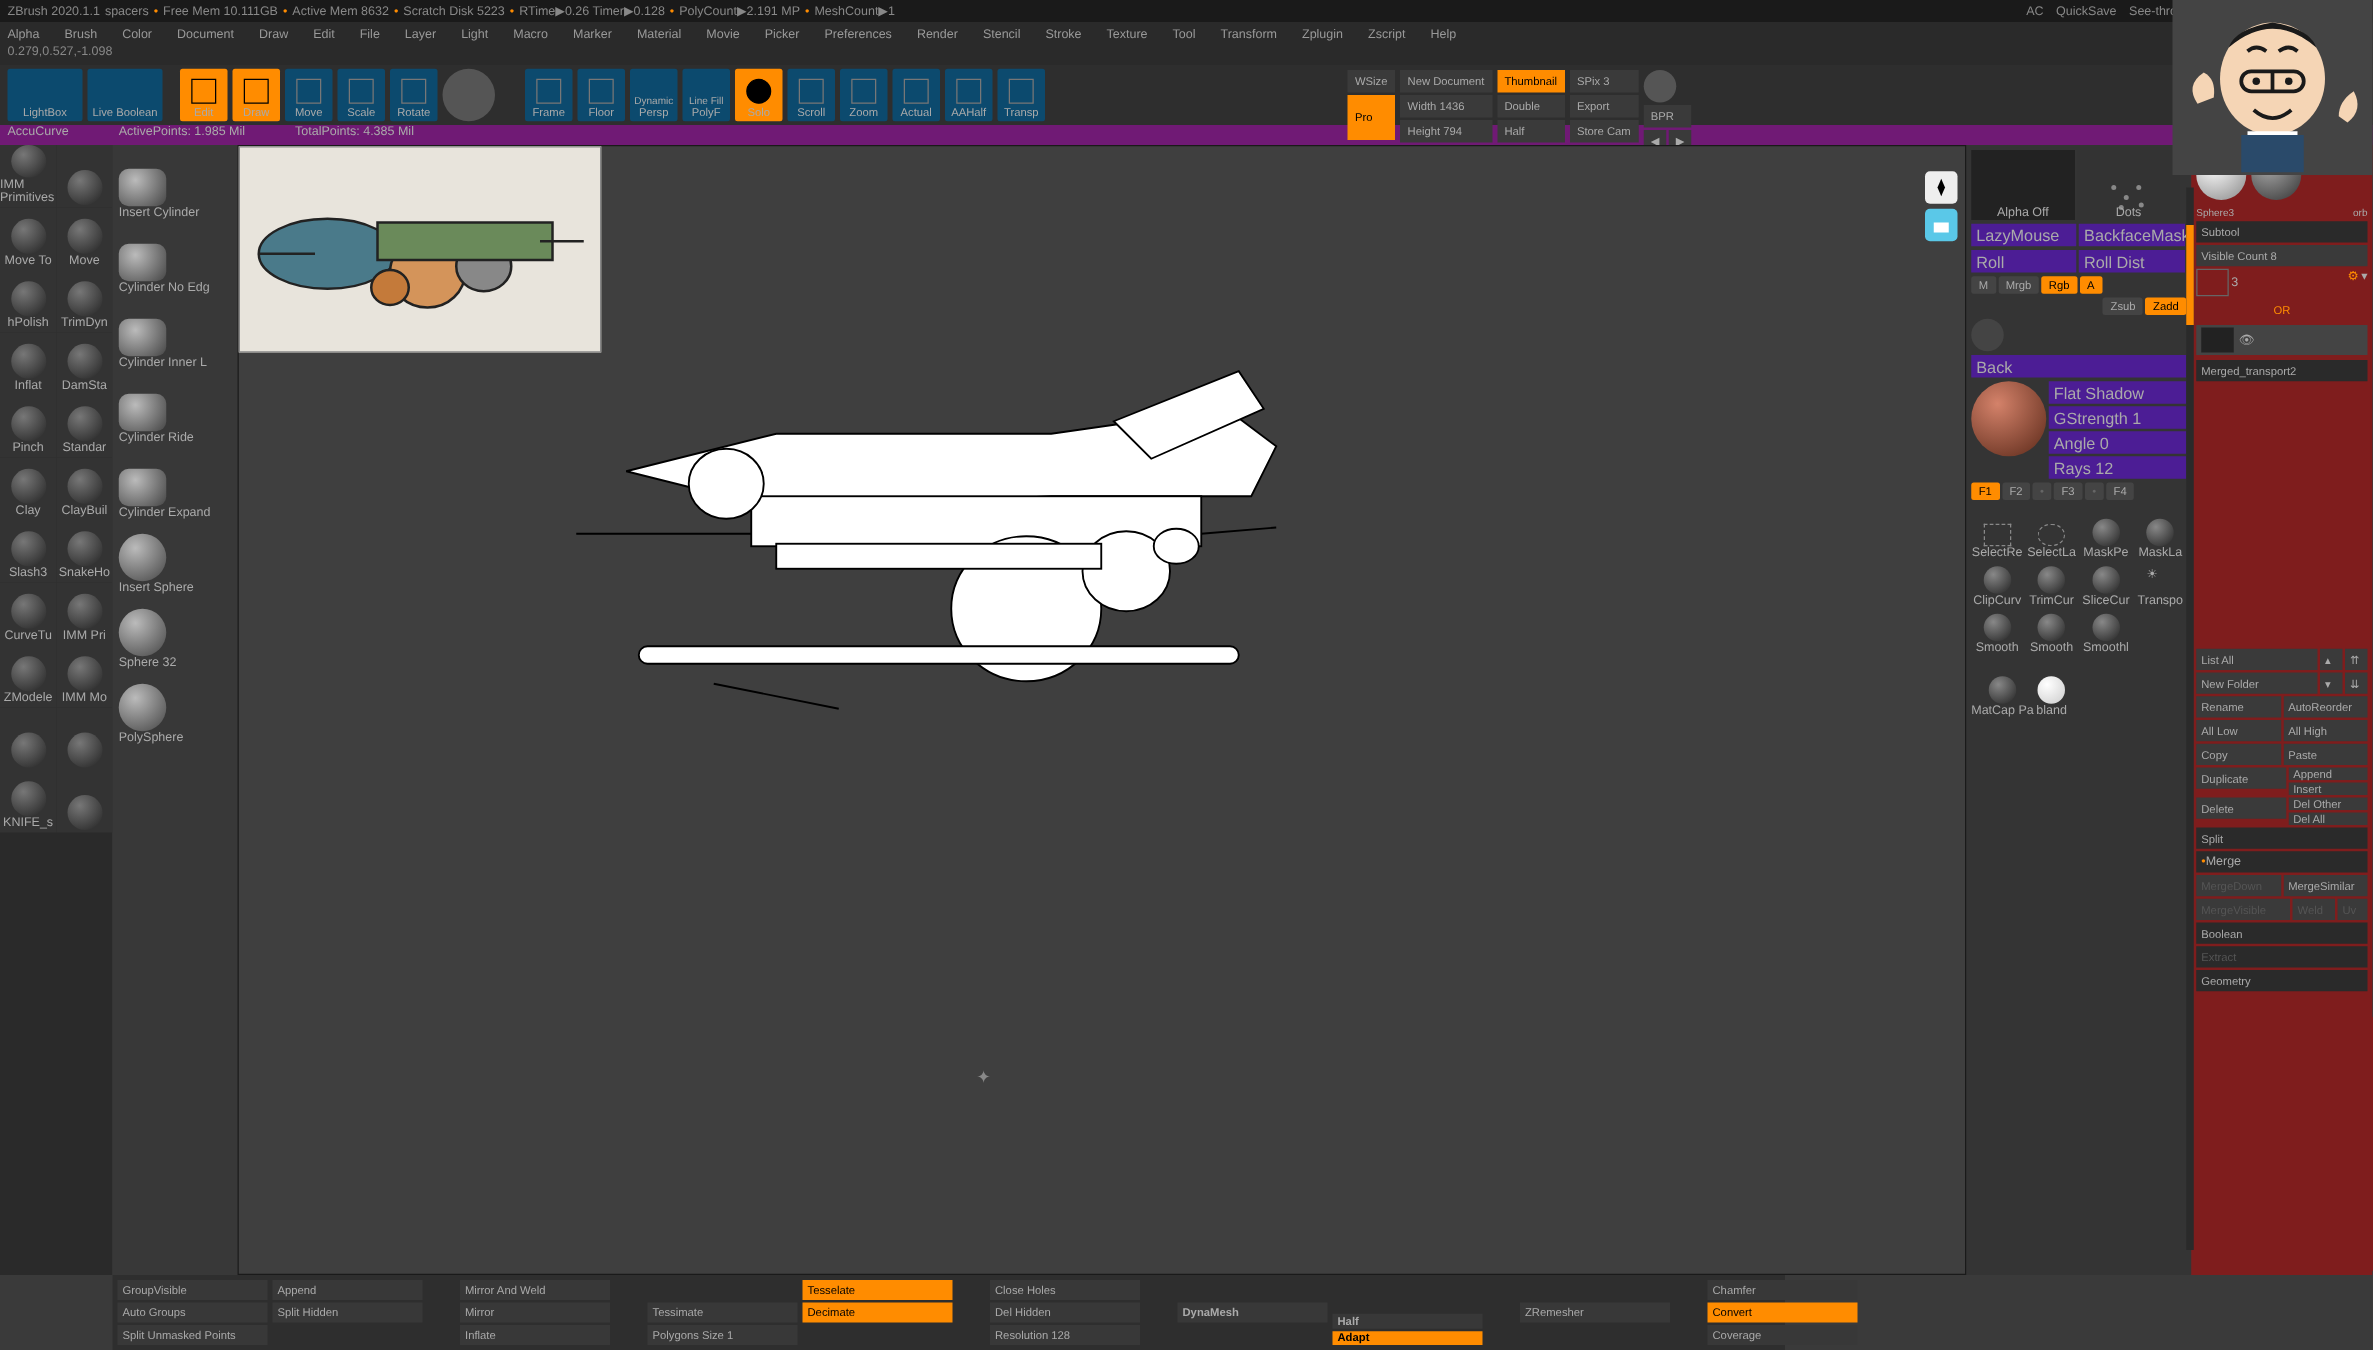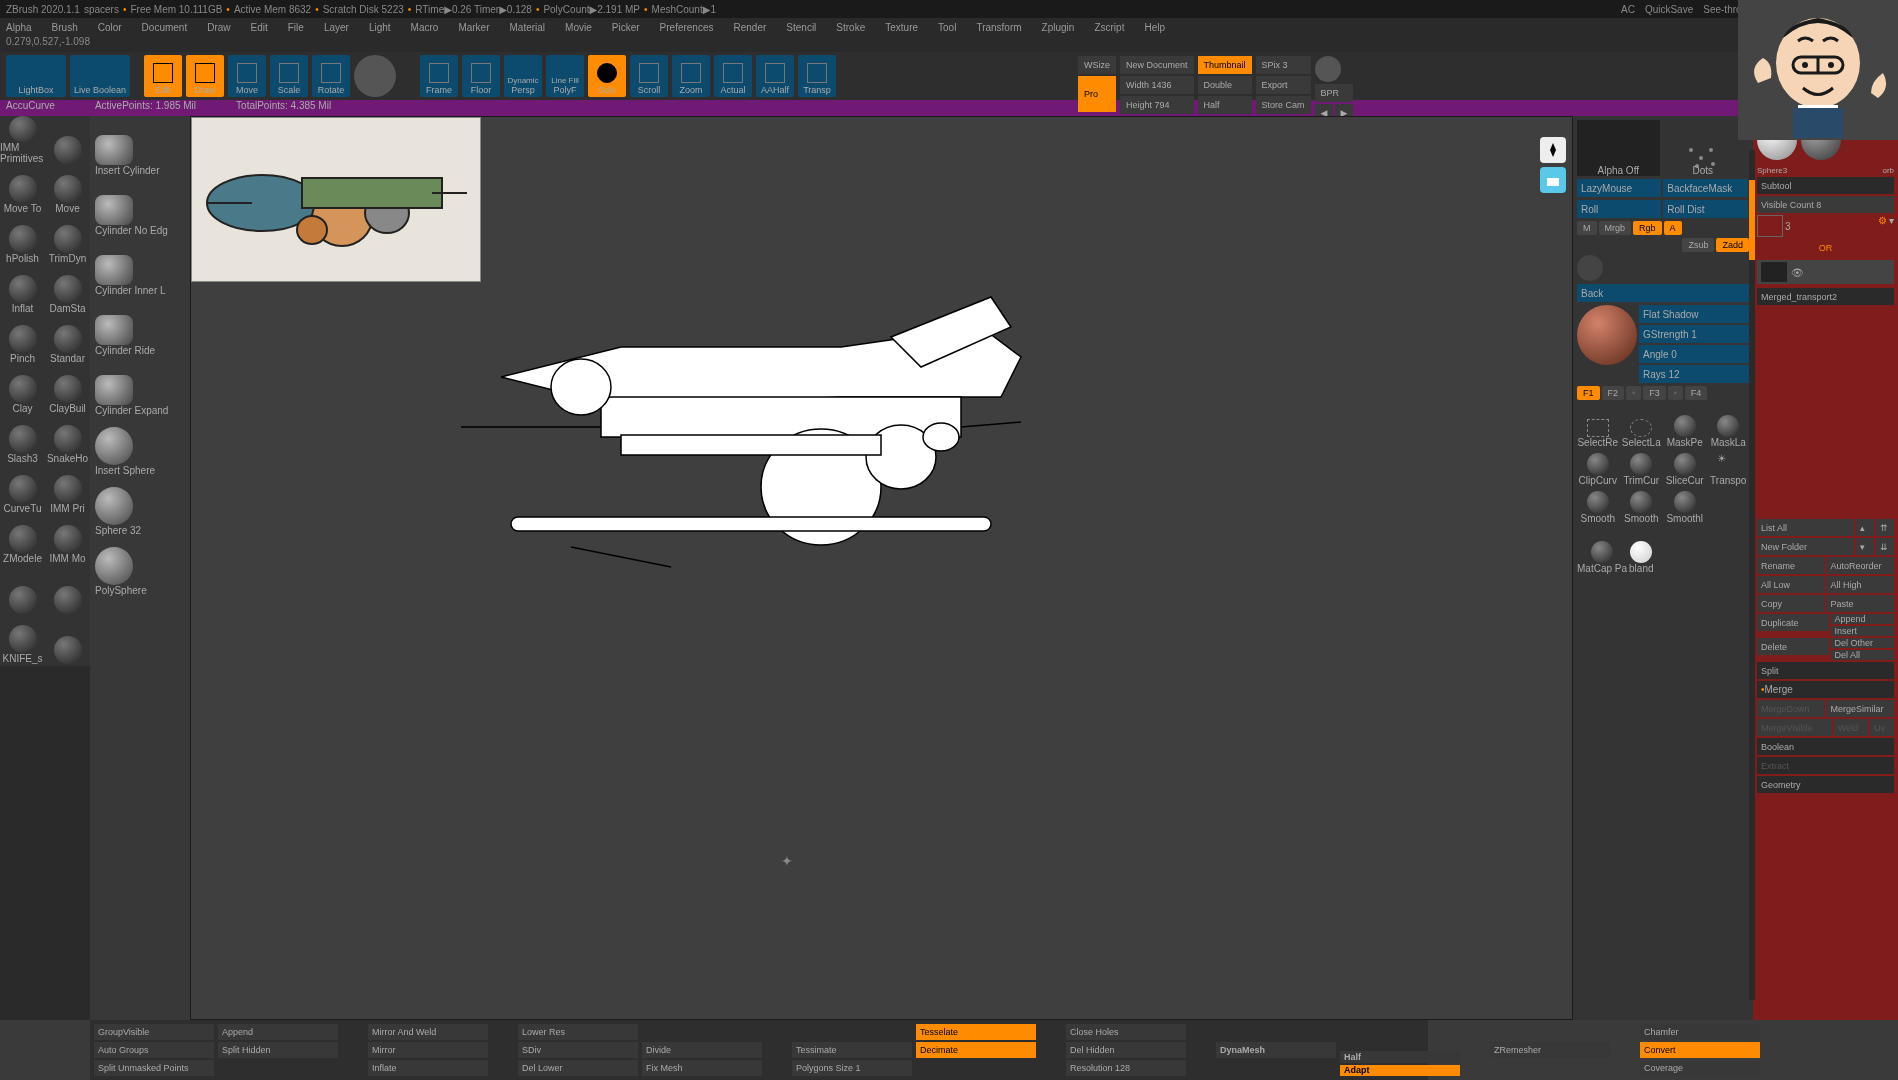--- a/index.html
+++ b/index.html
@@ -27,21 +27,21 @@
 .leftcol2{width:100px;background:#383838;overflow:hidden;display:flex;flex-direction:column;align-items:center;gap:8px;padding-top:8px}
 .insertbtn{width:90px;height:52px;display:flex;flex-direction:column;align-items:flex-start;justify-content:flex-end;font-size:8px;color:#666}
 .insertbtn .shp{width:38px;height:38px;border-radius:50%;background:radial-gradient(circle at 35% 30%,#bbb,#444)}
 .insertbtn .shp.cyl{border-radius:8px;height:30px}
 .canvas{flex:1;background:#3f3f3f;position:relative;border:1px solid #1a1a1a}
 .refimg{position:absolute;top:0;left:0;width:290px;height:165px;background:#e8e4dc;border:1px solid #888}
 .refship{position:absolute;top:30px;left:10px;width:270px;height:110px}
 .modelarea{position:absolute;top:130px;left:230px;width:760px;height:340px}
 .floatbtn{position:absolute;right:6px;width:26px;height:26px;border-radius:4px;display:flex;align-items:center;justify-content:center}
 .rightpanel{width:180px;background:#343434;padding:4px;display:flex;flex-direction:column;gap:3px;overflow:hidden}
-.rpitem{height:18px;background:#0c4a6e;display:flex;align-items:center;padding:0 4px;font-size:10px}
+.rpitem{height:18px;background:#4c1d95;display:flex;align-items:center;padding:0 4px;font-size:13px}
 .rpitem.half{width:49%}
 .rprow{display:flex;gap:2px}
 .rpbtn{background:#444;padding:2px 6px;font-size:9px;cursor:pointer;border-radius:2px}
 .rpbtn.orange{background:#ff8c00;color:#000}
 .matball{width:60px;height:60px;border-radius:50%;background:radial-gradient(circle at 35% 30%,#d4826a,#5a2818)}
 .colorpick{width:70px;height:70px;background:linear-gradient(to right,#fff,#f00),linear-gradient(to bottom,transparent,#000);position:relative}
 .huebar{position:absolute;right:0;top:0;width:14px;height:70px;background:linear-gradient(#f00,#ff0,#0f0,#0ff,#00f,#f0f,#f00)}
 .rtools{display:grid;grid-template-columns:repeat(4,1fr);gap:2px}
 .rtcell{height:36px;display:flex;flex-direction:column;align-items:center;justify-content:flex-end;font-size:8px}
 .rtcell .sph{width:22px;height:22px;border-radius:50%;background:radial-gradient(circle at 35% 30%,#888,#222)}
@@ -632,32 +632,20 @@
     </div>
     <div style="display: flex; gap: 4px;">
       <div class="bbcol">
         <div class="bbitem">Mirror And Weld</div>
         <div class="bbitem">Mirror</div>
         <div class="bbitem">Inflate</div>
       </div>
     </div>
     <div style="display: flex; gap: 4px;">
       <div class="bbcol">
-        <div class="bbitem">Lower Res</div>
-        <div class="bbitem">SDiv</div>
-        <div class="bbitem">Del Lower</div>
-      </div>
-      <div class="bbcol">
-        <div class="bbitem" style="visibility: hidden;"></div>
-        <div class="bbitem">Divide</div>
-        <div class="bbitem">Fix Mesh</div>
-      </div>
-    </div>
-    <div style="display: flex; gap: 4px;">
-      <div class="bbcol">
         <div class="bbitem" style="visibility: hidden;"></div>
         <div class="bbitem">Tessimate</div>
         <div class="bbitem">Polygons Size 1</div>
       </div>
       <div class="bbcol">
         <div class="bbitem orange">Tesselate</div>
         <div class="bbitem orange">Decimate</div>
         <div class="bbitem" style="visibility: hidden;"></div>
       </div>
     </div>

